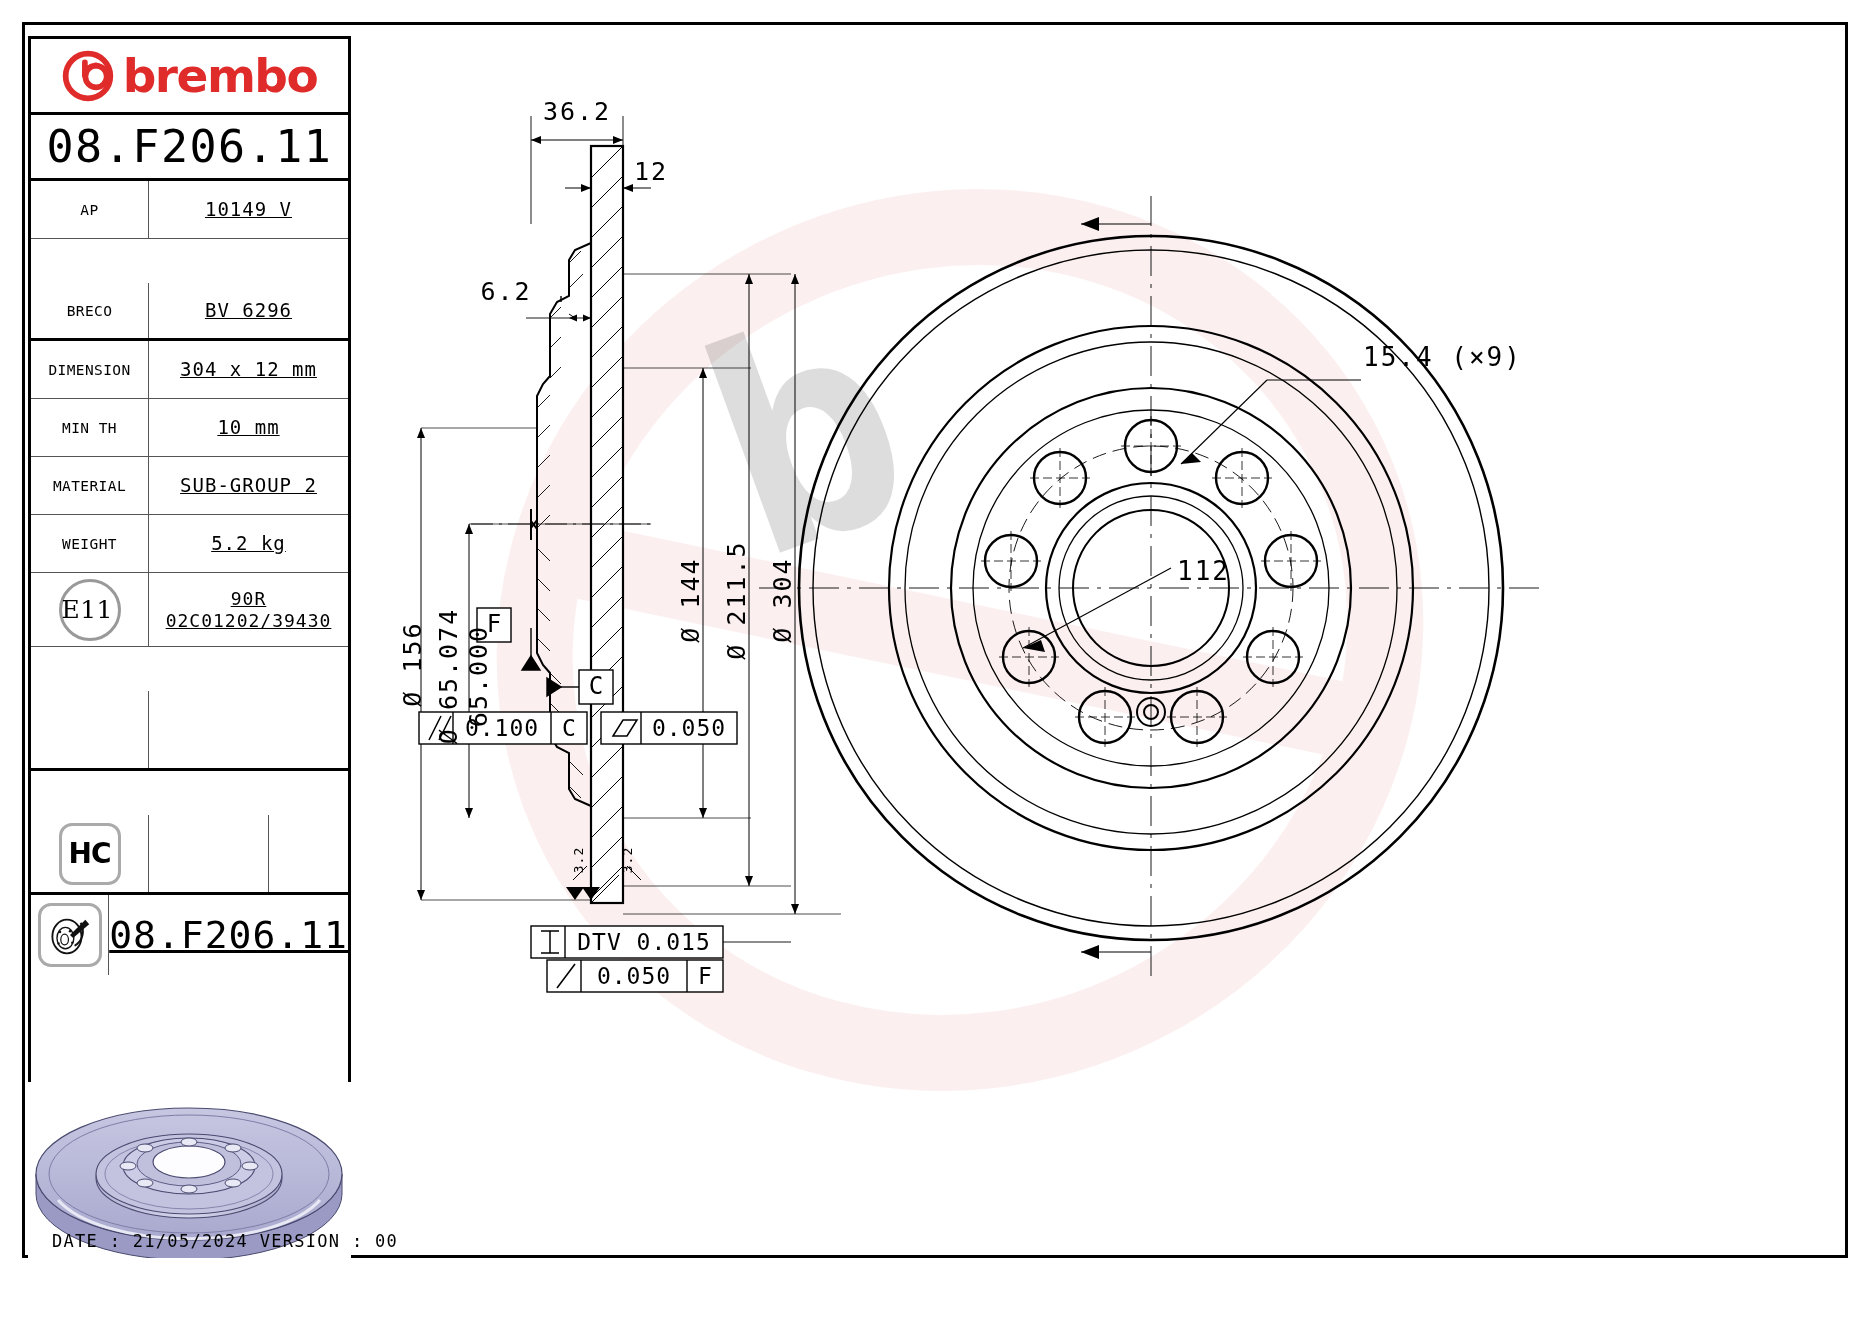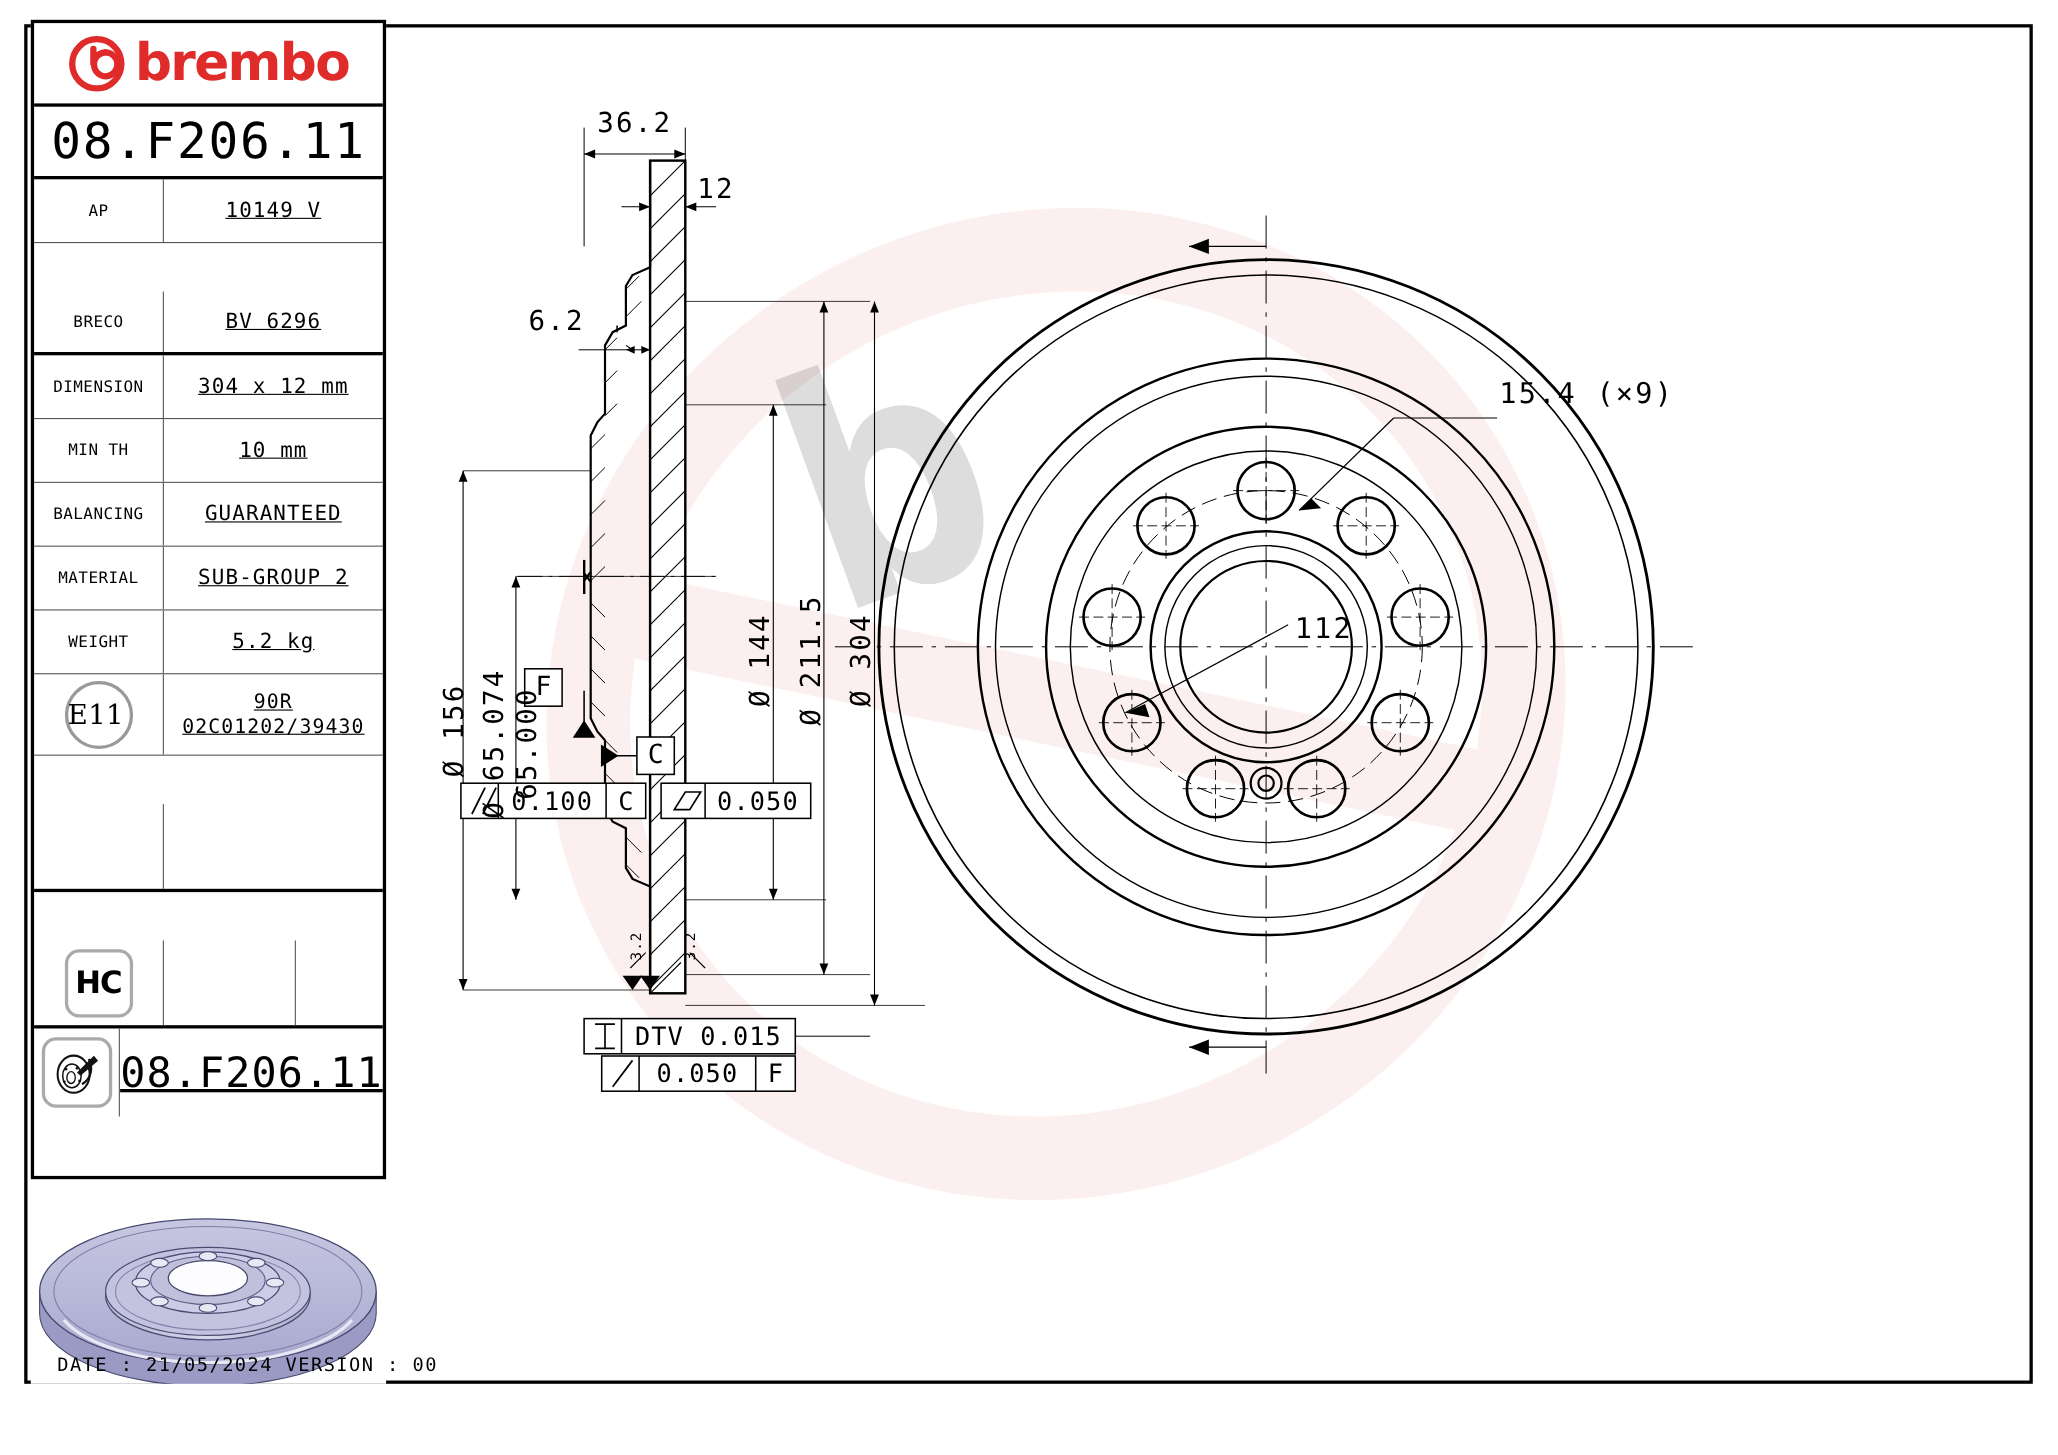--- a/index.html
+++ b/index.html
@@ -3,21 +3,21 @@
 <meta charset="utf-8">
 <style>
   html,body{margin:0;padding:0;background:#fff;}
   body{width:1871px;height:1323px;font-family:"DejaVu Sans Mono",monospace;}
   #sheet{position:relative;width:1871px;height:1323px;background:#fff;overflow:hidden;}
 
   
   .outer-frame{position:absolute;left:22px;top:22px;width:1826px;height:1236px;border:3px solid #000;box-sizing:border-box;}
 
   
-  .info-table{position:absolute;left:28px;top:18px;width:323px;height:1054px;border:3px solid #000;box-sizing:border-box;background:#fff;}
+  .info-table{position:absolute;left:28px;top:36px;width:323px;height:1054px;border:3px solid #000;box-sizing:border-box;background:#fff;}
   .row{display:flex;border-bottom:1px solid #555;box-sizing:border-box;}
   .row.thick{border-bottom:3px solid #000;margin-top:44px;}
   .cell-l{width:118px;display:flex;align-items:center;justify-content:center;border-right:1px solid #555;box-sizing:border-box;font-size:14.5px;letter-spacing:.4px;color:#000;}
   .cell-r{flex:1;display:flex;align-items:center;justify-content:center;box-sizing:border-box;font-size:19px;letter-spacing:1px;color:#000;text-align:center;line-height:1.22;text-decoration:underline;}
   .cell-r.small{font-size:18px;}
 
   
   .logo-row{height:76px;display:flex;align-items:center;justify-content:center;border-bottom:3px solid #000;box-sizing:border-box;}
   .logo-wrap{display:flex;align-items:center;gap:9px;}
   .logo-text{font-family:"DejaVu Sans",sans-serif;font-weight:700;font-size:47px;color:#e02b2b;letter-spacing:-1.5px;line-height:1;}
@@ -93,24 +93,20 @@
       <div class="cell-l">BRECO</div>
       <div class="cell-r">BV 6296</div>
     </div>
     <div class="row r42">
       <div class="cell-l">DIMENSION</div>
       <div class="cell-r">304 x 12 mm</div>
     </div>
     <div class="row r42">
       <div class="cell-l">MIN TH</div>
       <div class="cell-r">10 mm</div>
-    </div>
-    <div class="row r42">
-      <div class="cell-l">BALANCING</div>
-      <div class="cell-r">GUARANTEED</div>
     </div>
     <div class="row r42">
       <div class="cell-l">MATERIAL</div>
       <div class="cell-r">SUB-GROUP 2</div>
     </div>
     <div class="row r42">
       <div class="cell-l">WEIGHT</div>
       <div class="cell-r">5.2 kg</div>
     </div>
 

